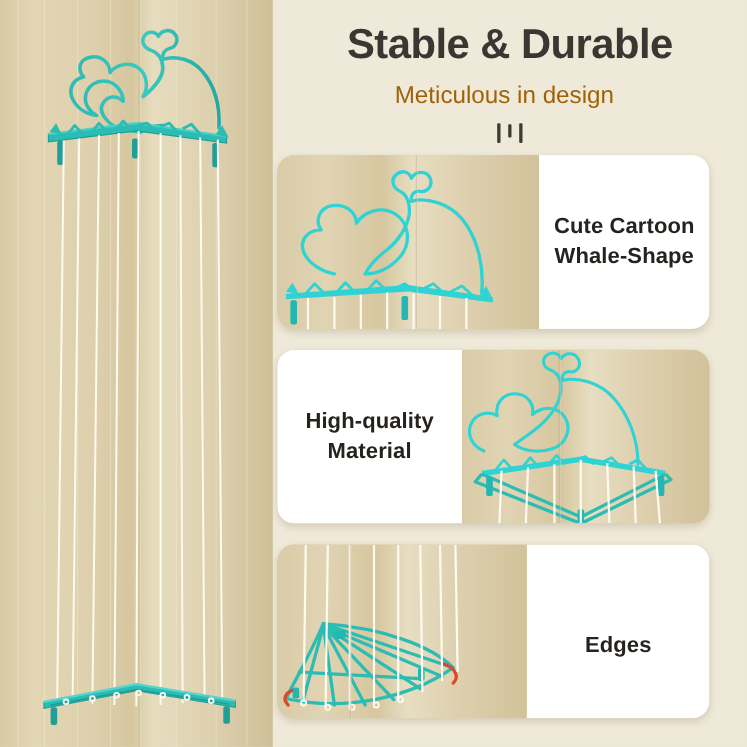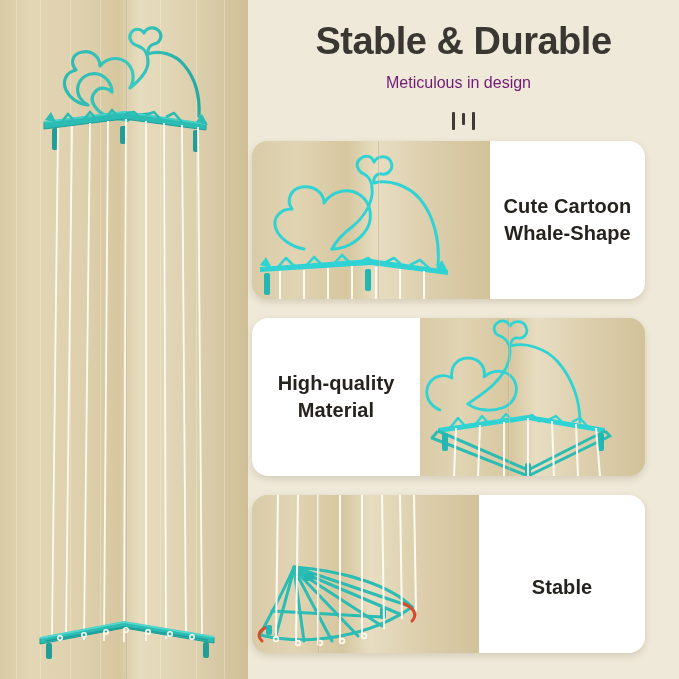--- a/index.html
+++ b/index.html
@@ -24,21 +24,21 @@
   .bg-left .vstripe{position:absolute;top:0;height:679px;width:1px;background:rgba(255,250,228,.28);}
 
   
   .title{
     position:absolute;left:248px;top:22px;width:431px;
     text-align:center;font-size:38px;font-weight:bold;letter-spacing:-.5px;
     color:#3a3733;line-height:1.05;
   }
   .subtitle{
     position:absolute;left:248px;top:74px;width:421px;
-    text-align:center;font-size:16px;color:#701a75;font-weight:400;
+    text-align:center;font-size:22px;color:#a16207;font-weight:400;
   }
   .divider{
     position:absolute;left:248px;top:106px;width:431px;height:24px;
     display:flex;align-items:flex-end;justify-content:center;gap:7px;
   }
   .divider i{display:block;background:#3e3a34;width:3px;border-radius:1px;}
   .divider i.tall{height:18px;}
   .divider i.short{height:12px;margin-bottom:5px;}
 
   
@@ -325,17 +325,17 @@
         <g stroke="#fdfaf0" stroke-width="1.6" fill="none">
           <circle cx="24" cy="144" r="2.4"></circle>
             <circle cx="46" cy="148" r="2.4"></circle>
           <circle cx="68" cy="148" r="2.4"></circle>
             <circle cx="90" cy="146" r="2.4"></circle>
           <circle cx="112" cy="141" r="2.4"></circle>
         </g>
       </svg>
     </div>
     <div class="textpanel">
-      <span><br><b>Stable</b></span>
+      <span><br><b>Edges</b></span>
     </div>
   </div>
 
 </div>
 
 </body></html>

